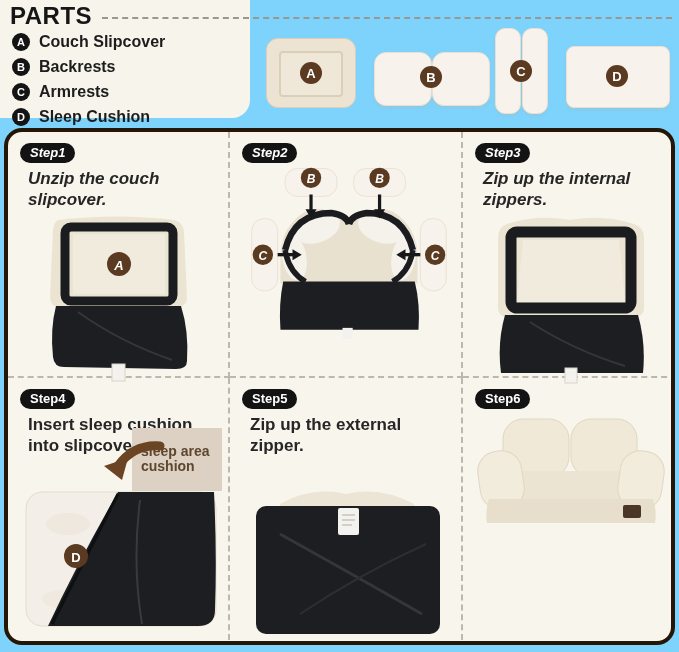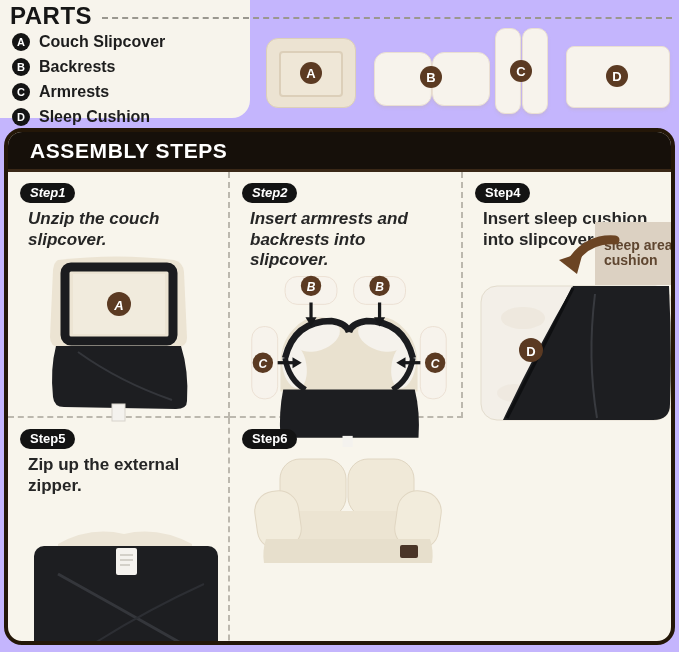--- a/index.html
+++ b/index.html
@@ -1,17 +1,17 @@
 <!DOCTYPE html>
 <html><head>
 <meta charset="utf-8">
 <style>
   html,body{margin:0;padding:0;background:#ffffff;}
   body{font-family:"Liberation Sans", sans-serif; -webkit-font-smoothing:antialiased;}
-  .page{position:relative;width:679px;height:652px;background:#c4b5fd;overflow:hidden;}
+  .page{position:relative;width:679px;height:652px;background:#7dd3fc;overflow:hidden;}
 
   
   .parts{position:absolute;left:0;top:0;width:679px;height:128px;}
   .parts-cream{position:absolute;left:0;top:0;width:250px;height:118px;background:#f7f4ec;border-radius:0 0 18px 0;}
   .parts-title-row{position:absolute;left:10px;top:2px;width:662px;display:flex;align-items:center;gap:10px;}
   .parts-title{font-size:24px;font-weight:800;color:#161616;letter-spacing:.5px;margin:0;}
   .dash-line{flex:1;border-top:2px dashed #9a978f;height:0;margin-top:4px;}
   .parts-list{position:absolute;left:12px;top:30px;margin:0;padding:0;list-style:none;}
   .parts-list li{display:flex;align-items:center;gap:9px;height:24px;margin-bottom:1px;}
   .dot{width:18px;height:18px;border-radius:50%;background:#141414;color:#fff;font-size:11px;font-weight:700;display:flex;align-items:center;justify-content:center;flex:0 0 18px;}
@@ -91,23 +91,20 @@
       </div>
 
       <div class="thumb" style="left:314px;top:22px;width:104px;height:62px;">
         <div class="ph" style="position:absolute;left:0;top:0;width:102px;height:60px;border-radius:8px;"></div>
         <div class="badge-circle" style="left:40px;top:19px;">D</div>
       </div>
     </div>
   </section>
 
   <section class="assembly">
-    <header class="assembly-header">
-      <span class="assembly-title">ASSEMBLY STEPS</span>
-    </header>
 
     <div class="assembly-grid">
 
       <div class="cell bR bB">
         <span class="step-pill">Step1</span>
         <p class="step-text">Unzip the couch slipcover.</p>
         <svg class="illo" width="198" height="178" viewBox="0 0 198 178">
           <path d="M38 10 Q97 3 154 10 Q163 12 164 22 L167 88 Q167 97 156 97 L40 97 Q30 97 30 87 L33 20 Q34 12 38 10 Z" fill="#ece4d3"></path>
           <rect x="45" y="17" width="108" height="74" rx="6" fill="none" stroke="#1b1c1f" stroke-width="9"></rect>
           <rect x="53" y="24" width="92" height="60" fill="#f1ebdd"></rect>
@@ -116,21 +113,20 @@
           <rect x="92" y="154" width="13" height="17" fill="#f4f2ee" stroke="#d8d4cc"></rect>
           <g>
             <circle cx="99" cy="54" r="12" fill="#5b3a22"></circle>
             <text class="circle-letter" x="99" y="55">A</text>
           </g>
         </svg>
       </div>
 
       <div class="cell bR bB">
         <span class="step-pill">Step2</span>
-        <p class="step-text">Insert armrests and backrests into slipcover.</p>
         <svg class="illo" width="214" height="176" viewBox="0 0 214 190">
           <rect x="38" y="6" width="56" height="30" rx="13" fill="#f7f3ec" stroke="#eadfd2"></rect>
           <rect x="112" y="6" width="56" height="30" rx="13" fill="#f7f3ec" stroke="#eadfd2"></rect>
           <rect x="2" y="60" width="28" height="78" rx="13" fill="#f7f3ec" stroke="#eadfd2"></rect>
           <rect x="184" y="60" width="28" height="78" rx="13" fill="#f7f3ec" stroke="#eadfd2"></rect>
           <path d="M46 64 Q62 44 87 52 Q104 58 107 68 Q110 58 127 52 Q152 44 168 64 Q181 78 181 102 L181 130 L33 130 L33 102 Q33 78 46 64 Z" fill="#e9e1cf"></path>
           <ellipse cx="72" cy="70" rx="26" ry="16" fill="#f5f2ec" transform="rotate(-18 72 70)"></ellipse>
           <ellipse cx="142" cy="70" rx="26" ry="16" fill="#f5f2ec" transform="rotate(18 142 70)"></ellipse>
           <ellipse cx="48" cy="102" rx="13" ry="25" fill="#f5f2ec" transform="rotate(-10 48 102)"></ellipse>
           <ellipse cx="166" cy="102" rx="13" ry="25" fill="#f5f2ec" transform="rotate(10 166 102)"></ellipse>
@@ -160,20 +156,32 @@
           </g>
           <g>
             <circle cx="14" cy="99" r="11" fill="#5b3a22"></circle>
             <text class="circle-letter" x="14" y="100">C</text>
             <circle cx="200" cy="99" r="11" fill="#5b3a22"></circle>
             <text class="circle-letter" x="200" y="100">C</text>
           </g>
         </svg>
       </div>
 
+      <div class="cell bB">
+        <span class="step-pill">Step3</span>
+        <p class="step-text">Zip up the internal zippers.</p>
+        <svg class="illo" width="192" height="176" viewBox="0 0 192 176">
+          <path d="M32 14 Q62 4 95 10 Q128 4 159 14 Q169 17 169 28 L169 98 Q169 107 158 107 L33 107 Q23 107 23 98 L23 28 Q23 17 32 14 Z" fill="#ece4d3"></path>
+          <rect x="36" y="22" width="120" height="76" rx="6" fill="none" stroke="#1b1c1f" stroke-width="11"></rect>
+          <path d="M48 30 L144 30 L150 92 L42 92 Z" fill="#f1ebdd"></path>
+          <path d="M30 105 L163 105 Q171 133 168 163 L26 163 Q22 133 30 105 Z" fill="#1d1e21"></path>
+          <path d="M55 112 Q98 140 150 156" stroke="#34363b" stroke-width="2" fill="none"></path>
+          <rect x="90" y="158" width="12" height="15" fill="#f4f2ee" stroke="#d8d4cc"></rect>
+        </svg>
+      </div>
 
       <div class="cell bR">
         <span class="step-pill">Step4</span>
         <p class="step-text" style="width:180px;">Insert sleep cushion into slipcover.</p>
         <div class="callout">sleep area cushion</div>
         <svg style="position:absolute;left:92px;top:62px;" width="66" height="42" viewBox="0 0 66 42">
           <path d="M60 6 Q34 4 18 26" fill="none" stroke="#6b4423" stroke-width="9" stroke-linecap="round"></path>
           <polygon points="4,26 28,18 22,40" fill="#6b4423"></polygon>
         </svg>
         <svg class="illo" style="margin-top:28px;" width="206" height="150" viewBox="0 0 206 150">

